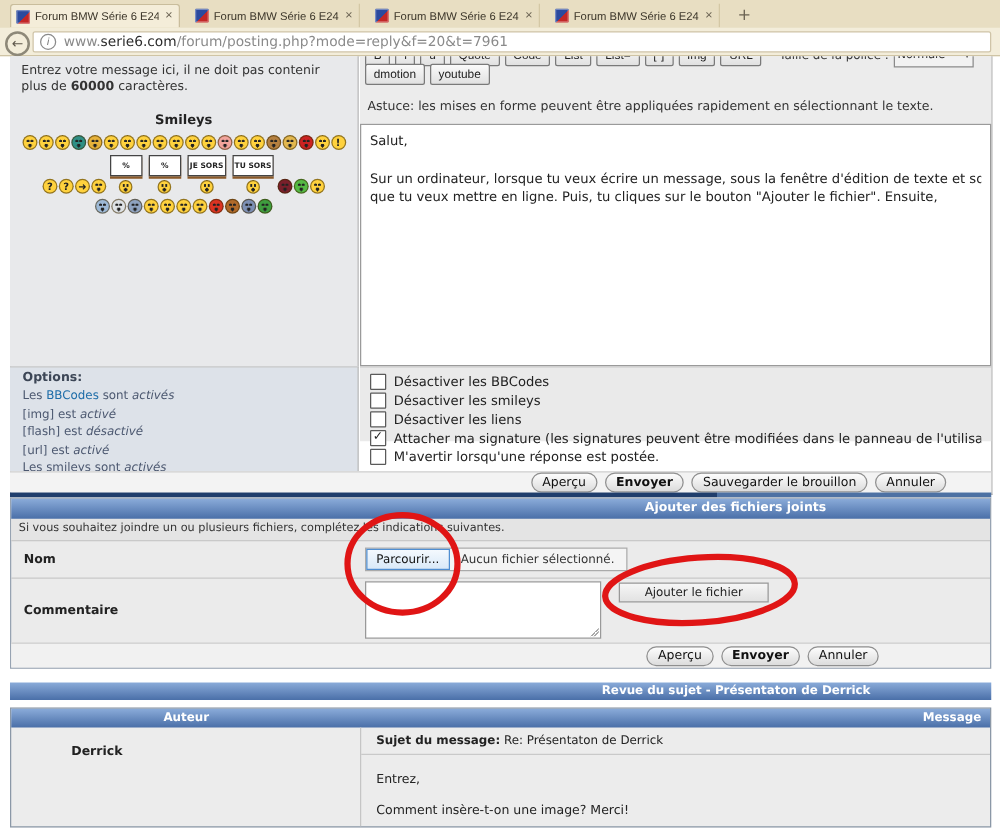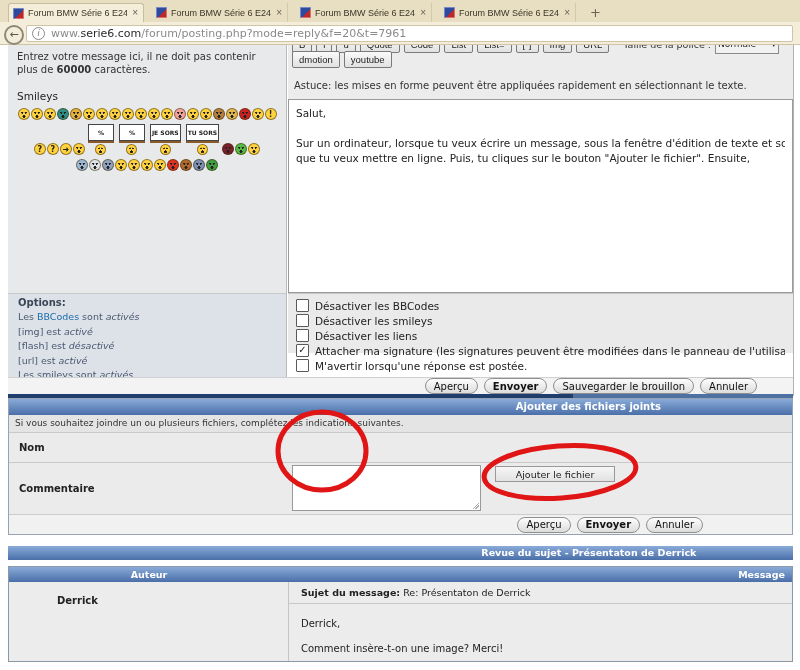--- a/index.html
+++ b/index.html
@@ -23,21 +23,21 @@
   .url-field{position:absolute;left:26px;top:25px;width:767px;height:17px;background:#fff;border:1px solid #cfc4a8;
              border-radius:2px;display:flex;align-items:center;font-size:11px;box-sizing:border-box;}
   .info-icon{width:11px;height:11px;border:1px solid #8a8a8a;border-radius:50%;color:#6f6f6f;font-size:8px;
              line-height:11px;text-align:center;margin:0 6px 0 5px;flex:0 0 11px;font-style:italic;}
   .url-dim{color:#8a8a8a;} .url-dom{color:#2b2b2b;} .url-text{white-space:nowrap;overflow:hidden;}
 
   
   .main-border{position:absolute;left:8px;top:45px;width:784px;height:350px;border:1px solid #b2b2b2;border-top:none;pointer-events:none;}
   .left-panel{position:absolute;left:8px;top:45px;width:279px;height:248px;background:#e8e9eb;border-right:1px solid #bbb;box-sizing:border-box;padding:5px 9px;}
   .instructions{font-size:10px;line-height:13px;color:#333;}
-  .smileys-title{font-weight:normal;font-size:10.5px;margin:14px 0 6px 0;color:#222;}
+  .smileys-title{text-align:center;font-weight:bold;font-size:10.5px;margin:14px 0 6px 0;color:#222;}
   .sm-row{display:flex;justify-content:center;align-items:flex-end;gap:1px;margin-bottom:4px;flex-wrap:nowrap;}
   .sm{width:12px;height:12px;border-radius:50%;border:1px solid rgba(60,40,0,.55);display:inline-block;box-sizing:border-box;
       background-image:radial-gradient(circle at 34% 38%,#222 11%,transparent 13%),
                        radial-gradient(circle at 66% 38%,#222 11%,transparent 13%),
                        radial-gradient(circle at 50% 74%,#222 16%,transparent 18%);}
   .sm-g{background-image:none;color:#222;font-size:8px;font-weight:bold;line-height:11px;text-align:center;}
   .sign{display:inline-flex;flex-direction:column;align-items:center;margin:0 2px;}
   .board{min-width:22px;height:15px;background:#fff;border:1px solid #444;font-size:6px;font-weight:bold;color:#222;
          line-height:15px;text-align:center;padding:0 1px;box-shadow:0 2px 0 #8a5a2a;}
   .sm-small{width:11px;height:11px;margin-top:3px;}
@@ -304,20 +304,24 @@
 
   <div class="navy"></div>
 
   <div class="attach">
     <div class="panel-header">
       <span class="ph-text">Ajouter des fichiers joints</span>
     </div>
     <div class="attach-intro">Si vous souhaitez joindre un ou plusieurs fichiers, complétez les indications suivantes.</div>
     <div class="row-nom">
       <span class="row-label" style="top:9px;">Nom</span>
+      <span class="file-input">
+        <button class="browse-btn">Parcourir...</button>
+        <span class="no-file">Aucun fichier sélectionné.</span>
+      </span>
     </div>
     <div class="row-comment">
       <span class="row-label" style="top:20px;">Commentaire</span>
       <span class="comment-box">
           <span class="resize-h"></span>
         </span>
       <button class="addfile-btn">Ajouter le fichier</button>
     </div>
     <div class="submit2" id="submit2">
         <button class="btn">Aperçu</button>
@@ -334,21 +338,21 @@
       <span class="col-auteur">Auteur</span>
       <span class="col-message">Message</span>
     </div>
     <div class="rev-body">
       <div class="rev-author-cell">
         <span class="rev-author">Derrick</span>
       </div>
       <div class="rev-msg-cell">
         <div class="rev-subject"><b>Sujet du message:</b><span> Re: Présentaton de Derrick</span></div>
         <div class="rv-lines" id="rvlines">
-            <div class="rv-line">Derrick,</div>
+            <div class="rv-line">Entrez,</div>
             <div class="rv-line">Comment insère-t-on une image? Merci!</div>
           </div>
       </div>
     </div>
   </div>
 
   <svg class="overlay" width="800" height="670">
     <ellipse cx="322" cy="451" rx="44" ry="39" fill="none" stroke="#e01515" stroke-width="5"></ellipse>
     <ellipse cx="560" cy="472" rx="76" ry="26" fill="none" stroke="#e01515" stroke-width="5" transform="rotate(-4 560 472)"></ellipse>
   </svg>

